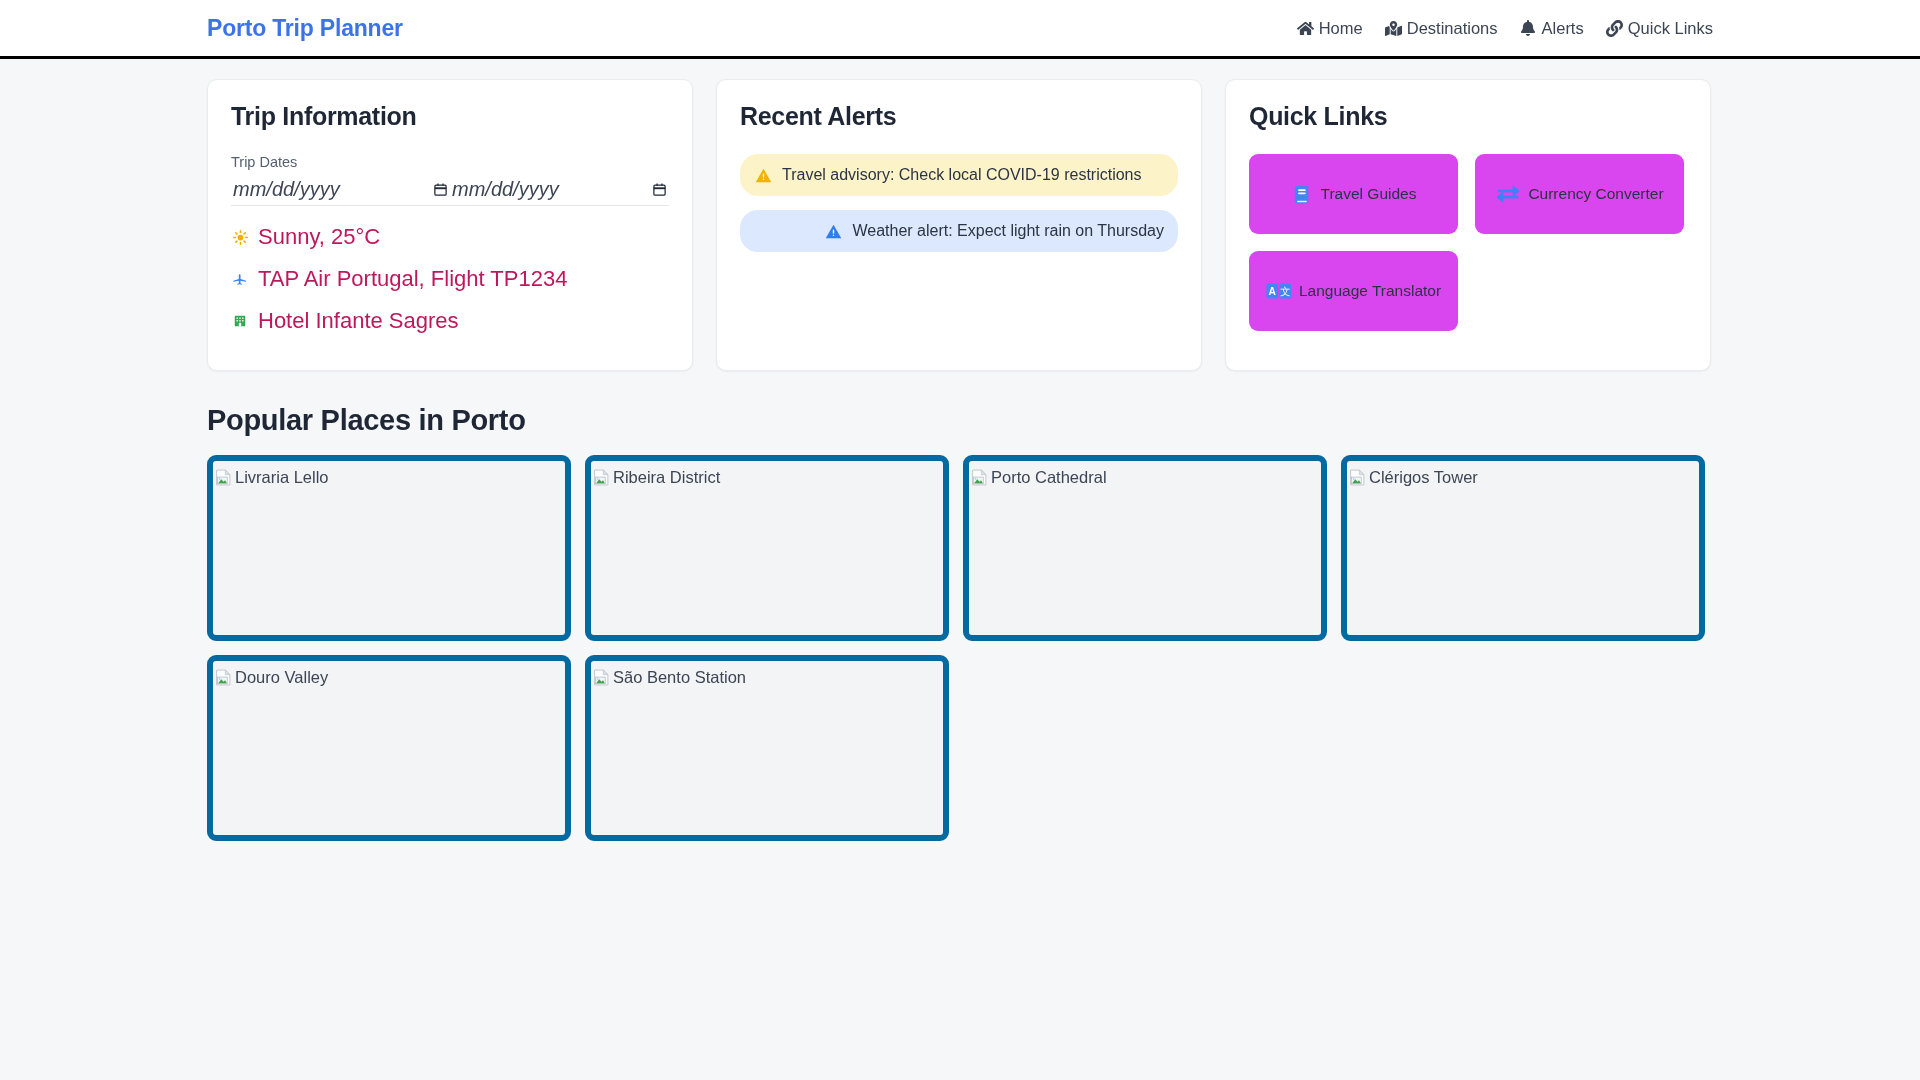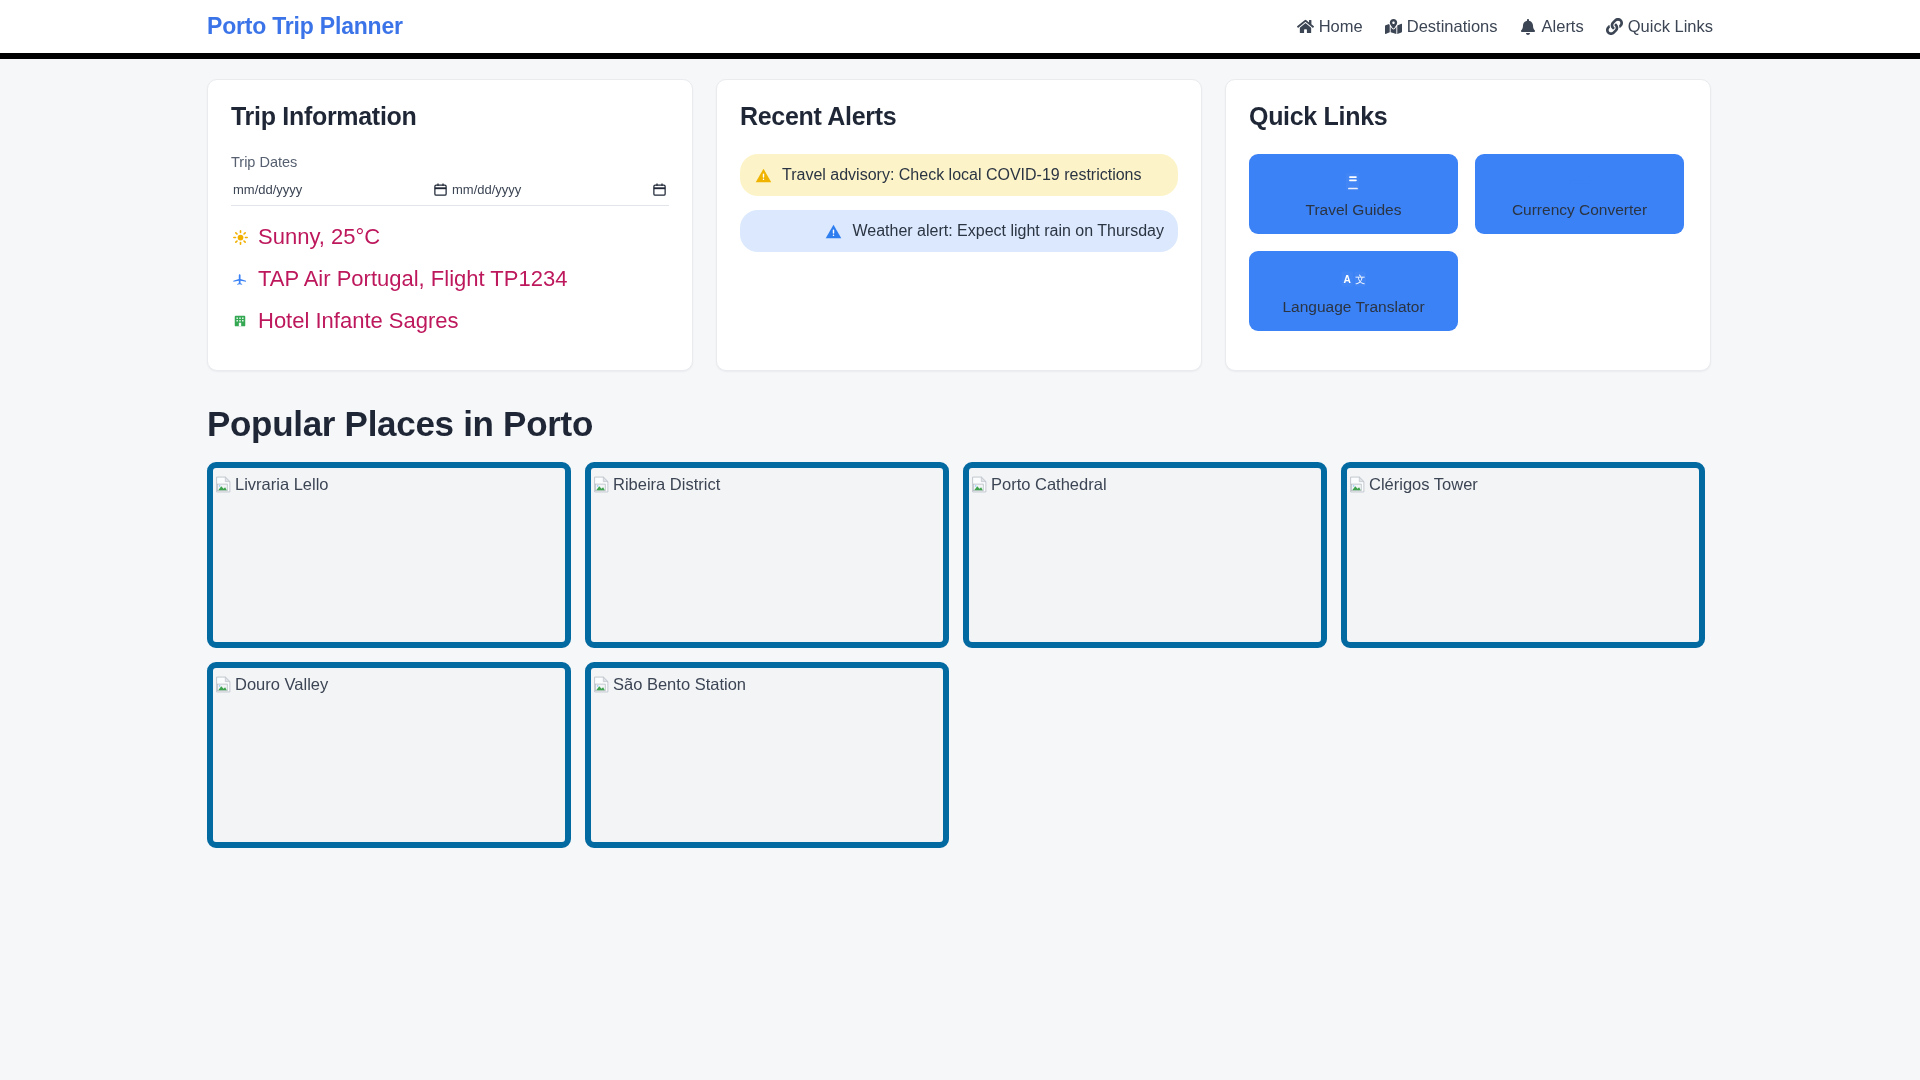--- a/index.html
+++ b/index.html
@@ -11,21 +11,21 @@
     background: #f6f7f9;
     font-family: "Liberation Sans", "DejaVu Sans", sans-serif;
     color: #212936;
     overflow: hidden;
   }
 
   
   .navbar {
     height: 59px;
     background: #ffffff;
-    border-bottom: 6px solid #000000;
+    border-bottom: 3px solid #000000;
     display: flex;
     align-items: center;
     justify-content: space-between;
     padding: 0 207px 0 207px;
   }
   .brand {
     color: #3b74e8;
     font-size: 23px;
     font-weight: bold;
     letter-spacing: -0.2px;
@@ -97,26 +97,27 @@
     gap: 0;
     margin-bottom: 18px;
   }
   .date-input {
     width: 222px;
     height: 30px;
     border: none;
     border-bottom: 1px solid #e2e5e9;
     background: #ffffff;
     font-family: "Liberation Sans", "DejaVu Sans", sans-serif;
-    font-size: 13px;
+    font-size: 20px;
     color: #3c4554;
     padding: 0 2px 2px 2px;
     display: flex;
     align-items: center;
     justify-content: space-between;
+    font-style: italic;
   }
   .date-input .ph { color: #3c4554; }
   .cal-icon { color: #1f2736; display: inline-flex; }
   .cal-icon svg { display: block; }
 
   .info-line {
     display: flex;
     align-items: center;
     gap: 9px;
     font-size: 22px;
@@ -152,43 +153,43 @@
 
   
   .tiles {
     display: flex;
     flex-wrap: wrap;
     gap: 17px;
   }
   .tile {
     width: 209px;
     height: 80px;
-    background: #3b82f6;
+    background: #d946ef;
     border-radius: 9px;
     display: flex;
-    flex-direction: column;
+    flex-direction: row;
     align-items: center;
     justify-content: center;
     gap: 7px;
     text-decoration: none;
     color: #2b3442;
     cursor: pointer;
   }
   .tile-icon {
     height: 24px;
     display: flex;
     align-items: center;
     justify-content: center;
   }
   .tile-icon svg { display: block; }
   .tile-label { font-size: 15.5px; color: #2b3442; }
 
   
   .section-title {
-    font-size: 35px;
+    font-size: 29px;
     font-weight: bold;
     color: #1f2736;
     letter-spacing: -0.3px;
     margin: 33px 0 18px 0;
   }
   .places-grid {
     display: flex;
     flex-wrap: wrap;
     gap: 14px;
   }

